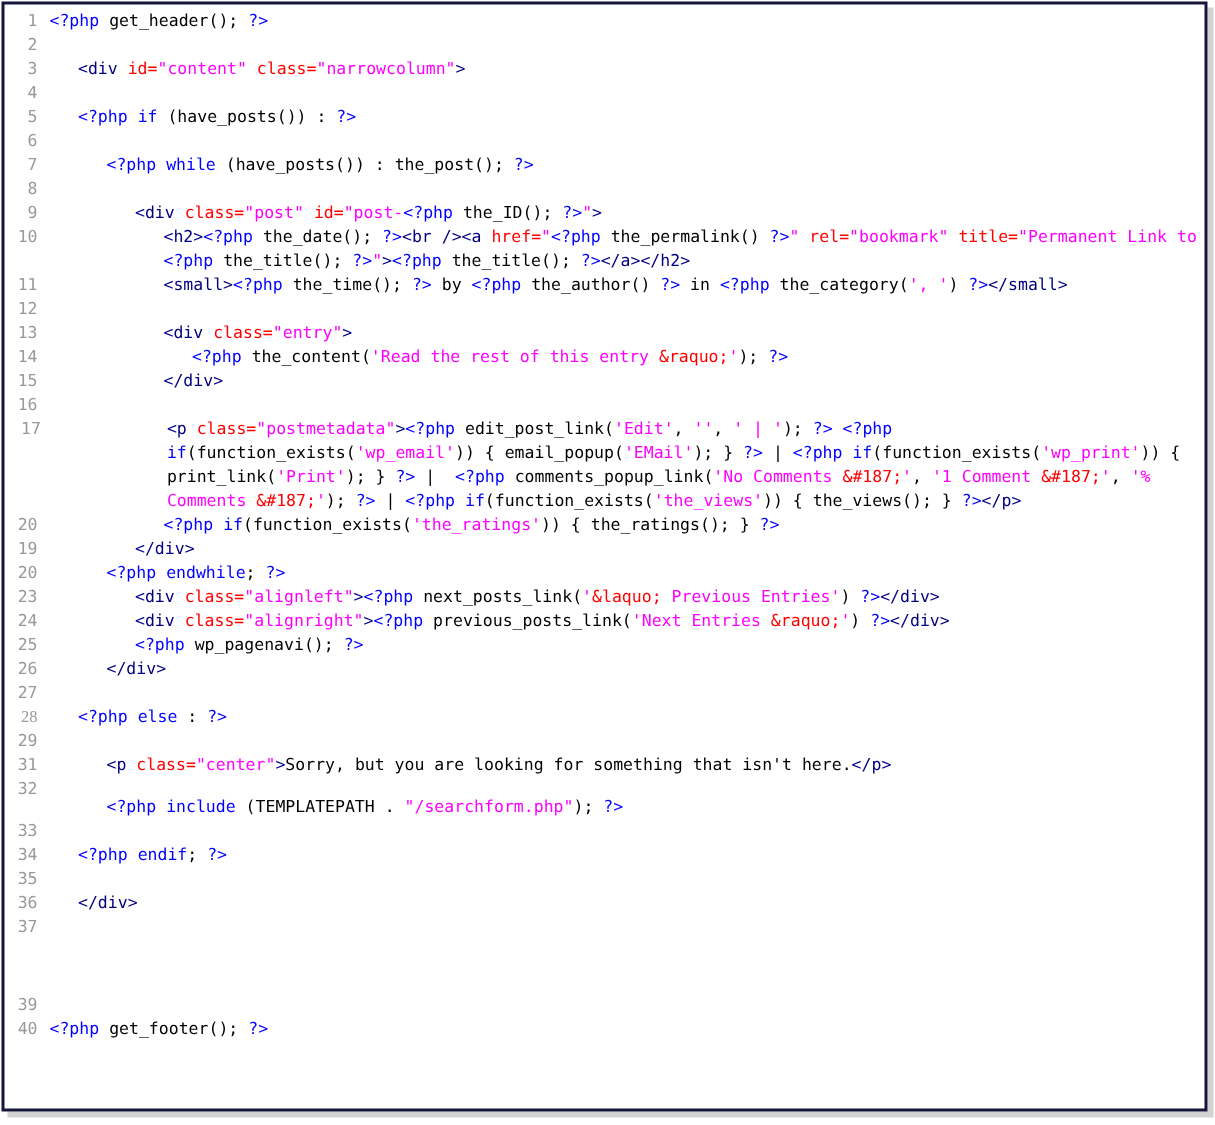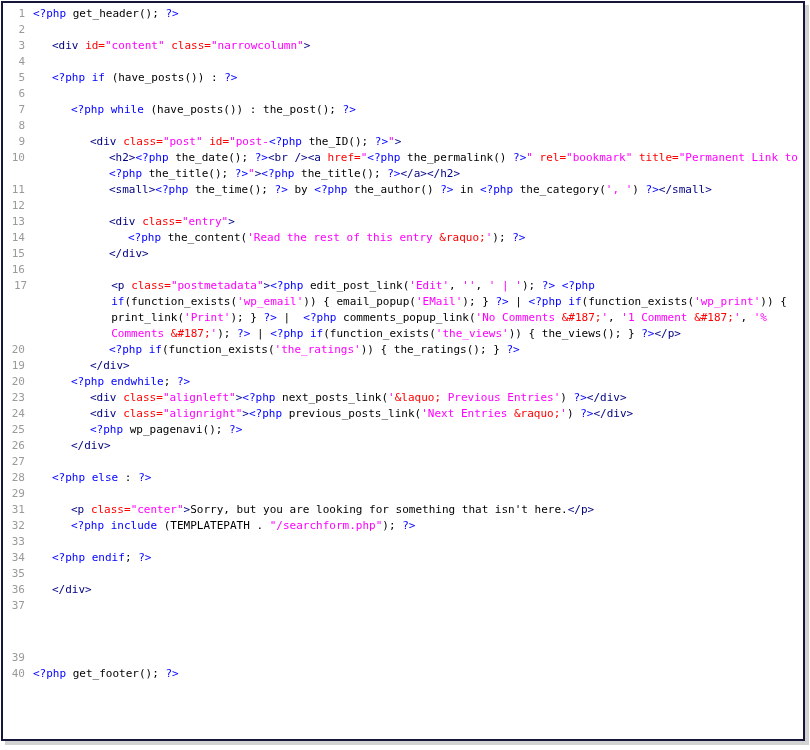--- a/index.html
+++ b/index.html
@@ -138,34 +138,34 @@
       </div>
       <div class="row">
         <span class="ln" style="color: rgb(154, 154, 154);">26</span>
         <span class="lc" style="padding-left: 38px;"><span style="color: rgb(0, 0, 128);">&lt;/div&gt;</span></span>
       </div>
       <div class="row">
         <span class="ln" style="color: rgb(154, 154, 154);">27</span>
         <span class="lc" style="padding-left: 0px;"></span>
       </div>
       <div class="row">
-        <span class="ln" style="color: rgb(154, 154, 154);">28</span>
+        <span class="ln" style="color: rgb(154, 154, 154); font-family: Liberation Serif, serif;">28</span>
         <span class="lc" style="padding-left: 19px;"><span style="color: rgb(0, 0, 255);">&lt;?php </span><span style="color: rgb(0, 0, 255);">else</span><span style="color: rgb(0, 0, 0);"> : </span><span style="color: rgb(0, 0, 255);">?&gt;</span></span>
       </div>
       <div class="row">
         <span class="ln" style="color: rgb(154, 154, 154);">29</span>
         <span class="lc" style="padding-left: 0px;"></span>
       </div>
       <div class="row">
         <span class="ln" style="color: rgb(154, 154, 154);">31</span>
         <span class="lc" style="padding-left: 38px;"><span style="color: rgb(0, 0, 128);">&lt;p </span><span style="color: rgb(255, 0, 0);">class=</span><span style="color: rgb(255, 0, 255);">"center"</span><span style="color: rgb(0, 0, 128);">&gt;</span><span style="color: rgb(0, 0, 0);">Sorry, but you are looking for something that isn't here.</span><span style="color: rgb(0, 0, 128);">&lt;/p&gt;</span></span>
       </div>
       <div class="row">
         <span class="ln" style="color: rgb(154, 154, 154);">32</span>
-        <span class="lc" style="padding-left: 38px;"><span style="color: rgb(0, 0, 255);">&lt;?php </span><span style="color: rgb(0, 0, 255);">include</span><span style="color: rgb(0, 0, 0);"> (TEMPLATEPATH . </span><span style="color: rgb(255, 0, 255);">"/searchform.php"</span><span style="color: rgb(0, 0, 0);">); </span><span style="color: rgb(0, 0, 255);">?&gt;</span></span>
+        <span class="lc" style="padding-left: 38px; margin-top: 12px;"><span style="color: rgb(0, 0, 255);">&lt;?php </span><span style="color: rgb(0, 0, 255);">include</span><span style="color: rgb(0, 0, 0);"> (TEMPLATEPATH . </span><span style="color: rgb(255, 0, 255);">"/searchform.php"</span><span style="color: rgb(0, 0, 0);">); </span><span style="color: rgb(0, 0, 255);">?&gt;</span></span>
       </div>
       <div class="row">
         <span class="ln" style="color: rgb(154, 154, 154);">33</span>
         <span class="lc" style="padding-left: 0px;"></span>
       </div>
       <div class="row">
         <span class="ln" style="color: rgb(154, 154, 154);">34</span>
         <span class="lc" style="padding-left: 19px;"><span style="color: rgb(0, 0, 255);">&lt;?php </span><span style="color: rgb(0, 0, 255);">endif</span><span style="color: rgb(0, 0, 0);">; </span><span style="color: rgb(0, 0, 255);">?&gt;</span></span>
       </div>
       <div class="row">

